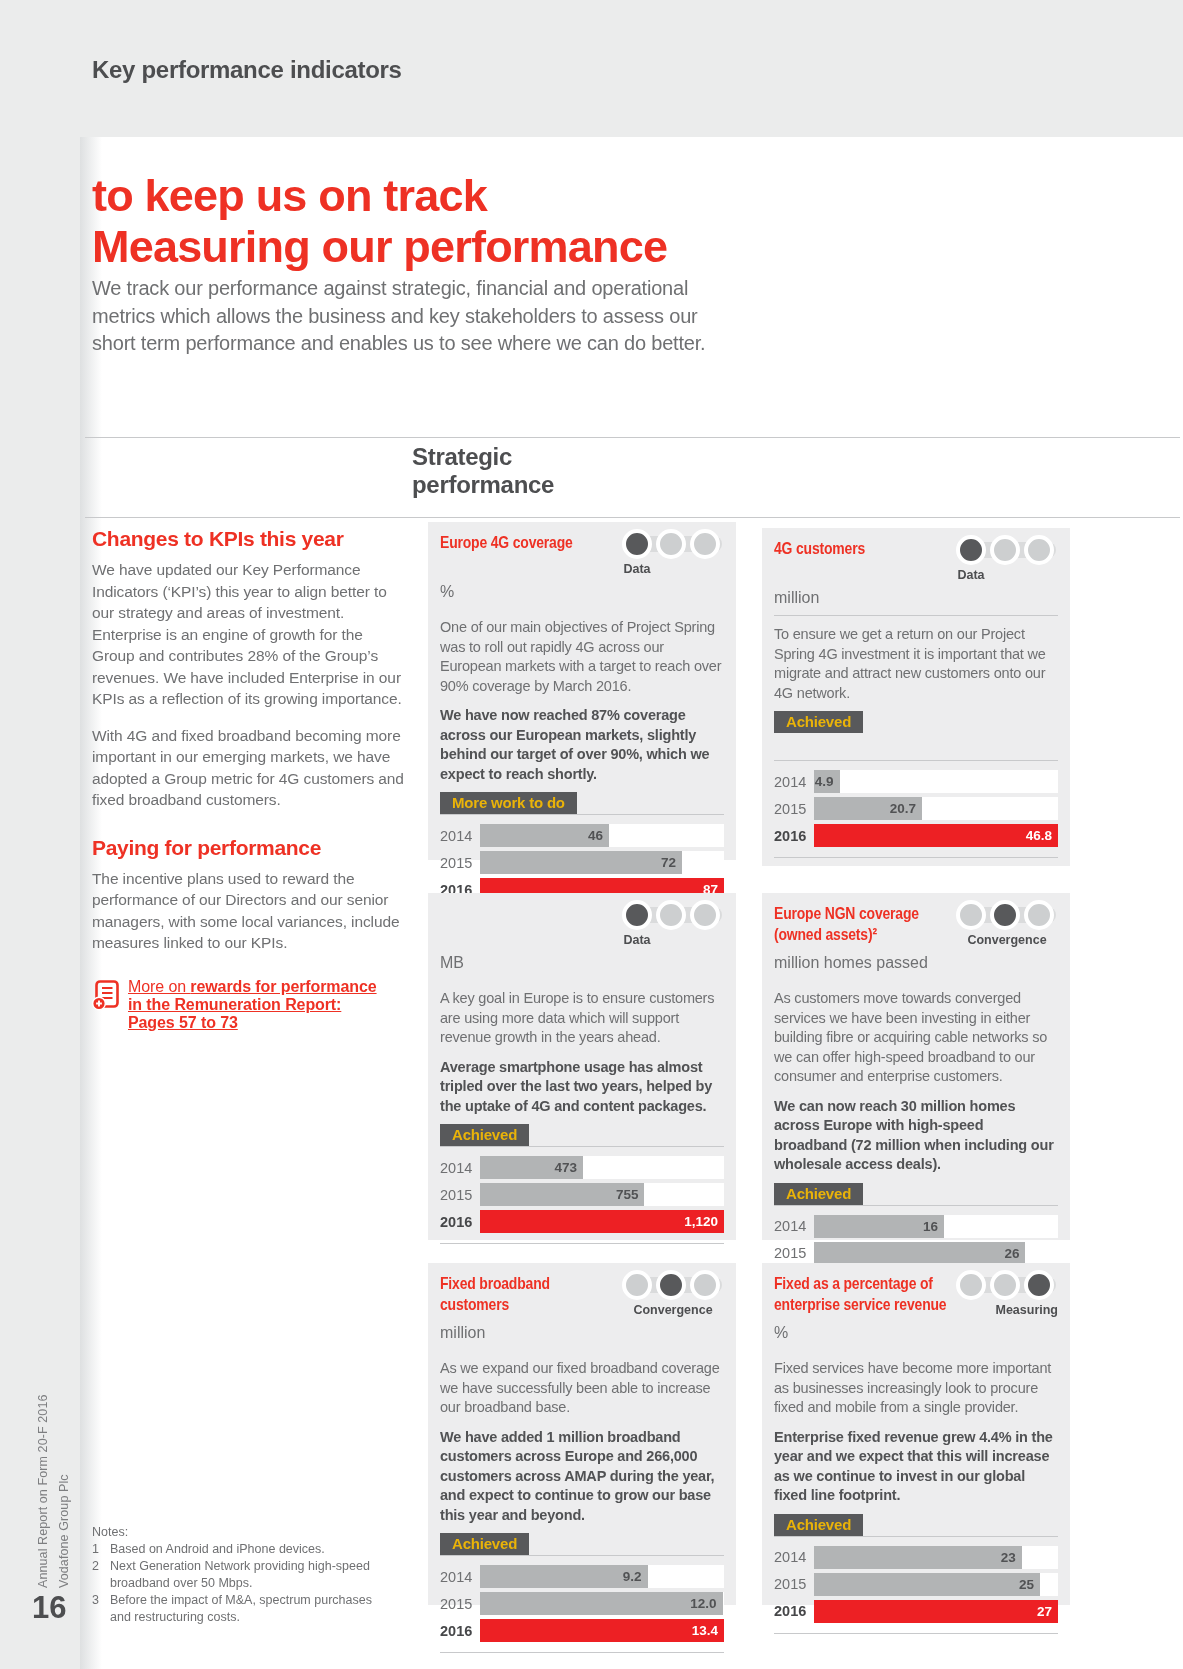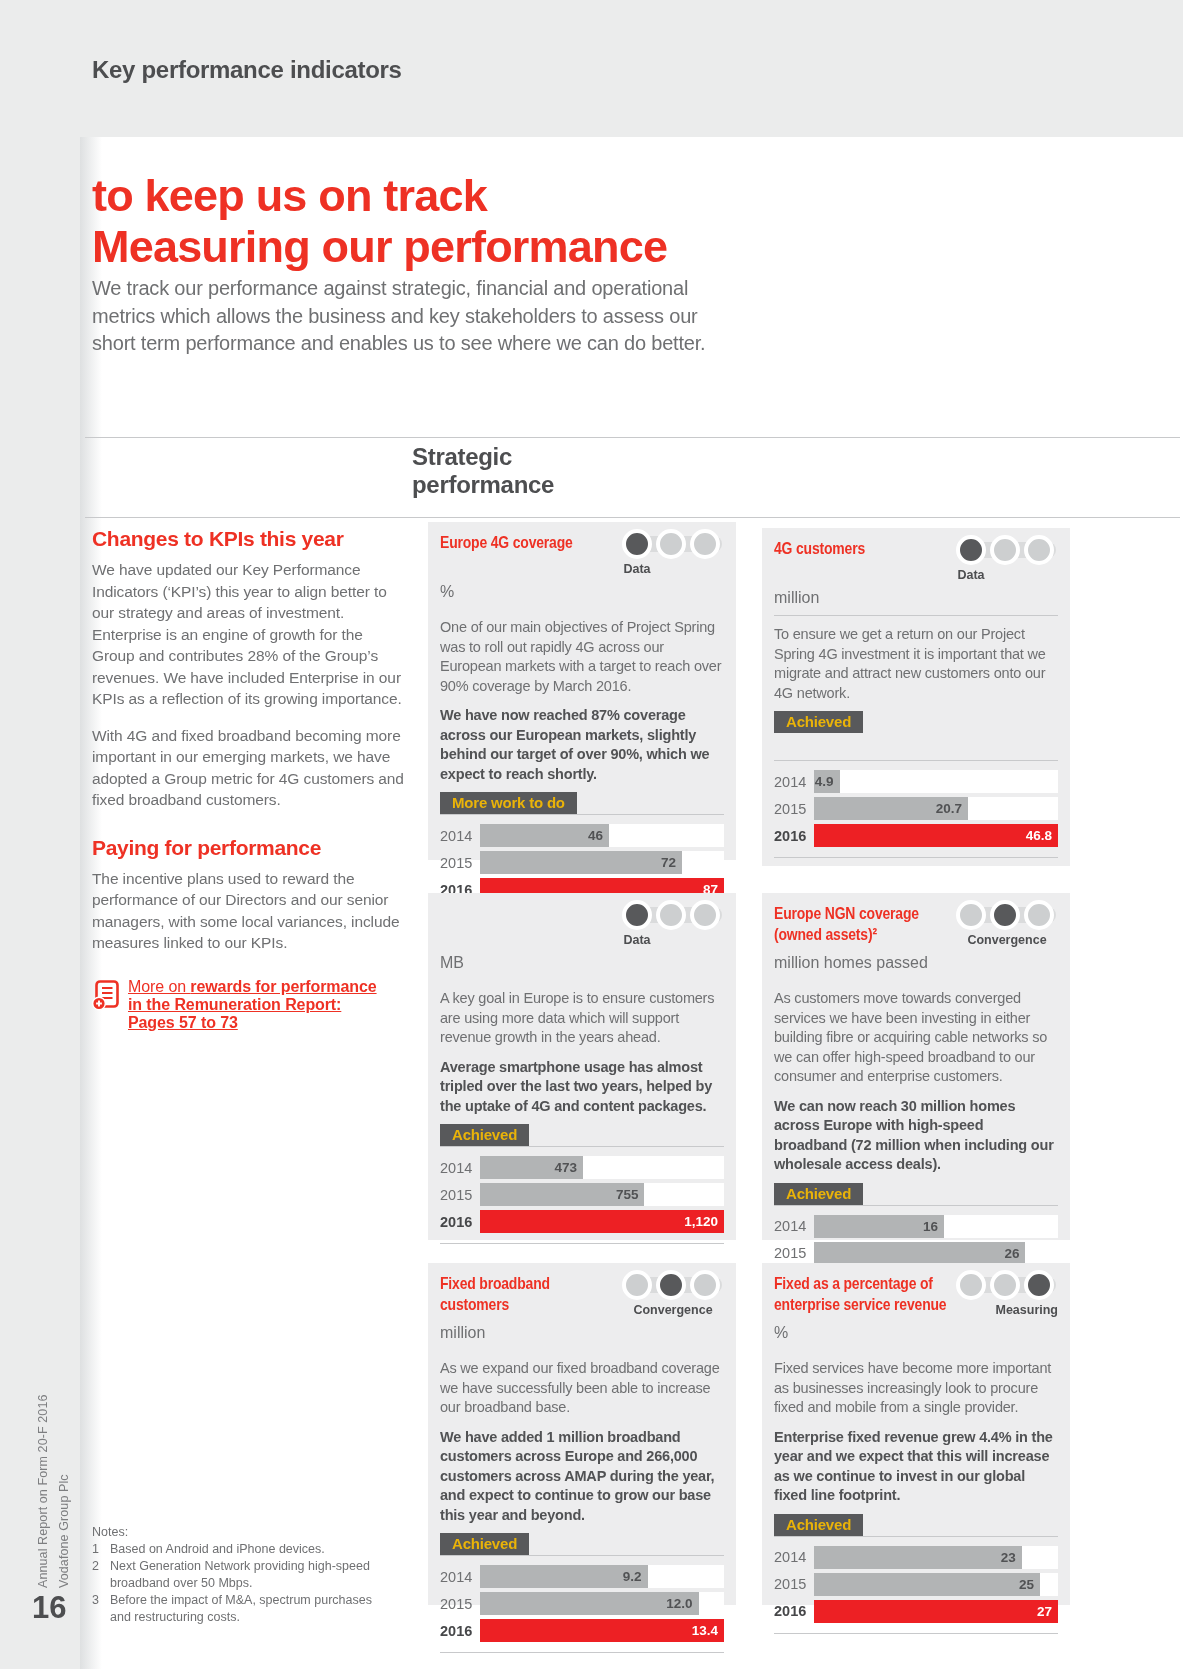--- a/index.html
+++ b/index.html
@@ -211,21 +211,21 @@
             <span class="year">2014</span>
             <div class="track">
               <div class="bar" style="width: 10.47%;">
                 <span class="val">4.9</span>
               </div>
             </div>
           </div>
           <div class="chart-row">
             <span class="year">2015</span>
             <div class="track">
-              <div class="bar" style="width: 44.23%; padding-left: 46px;">
+              <div class="bar" style="width: 44.23%;">
                 <span class="val">20.7</span>
               </div>
             </div>
           </div>
           <div class="chart-row cur">
             <span class="year">2016</span>
             <div class="track">
               <div class="bar" style="width: 100%;">
                 <span class="val">46.8</span>
               </div>
@@ -348,21 +348,21 @@
             <span class="year">2014</span>
             <div class="track">
               <div class="bar" style="width: 68.66%;">
                 <span class="val">9.2</span>
               </div>
             </div>
           </div>
           <div class="chart-row">
             <span class="year">2015</span>
             <div class="track">
-              <div class="bar" style="width: 89.55%;">
+              <div class="bar" style="width: 89.55%; padding-left: 24px;">
                 <span class="val">12.0</span>
               </div>
             </div>
           </div>
           <div class="chart-row cur">
             <span class="year">2016</span>
             <div class="track">
               <div class="bar" style="width: 100%;">
                 <span class="val">13.4</span>
               </div>

